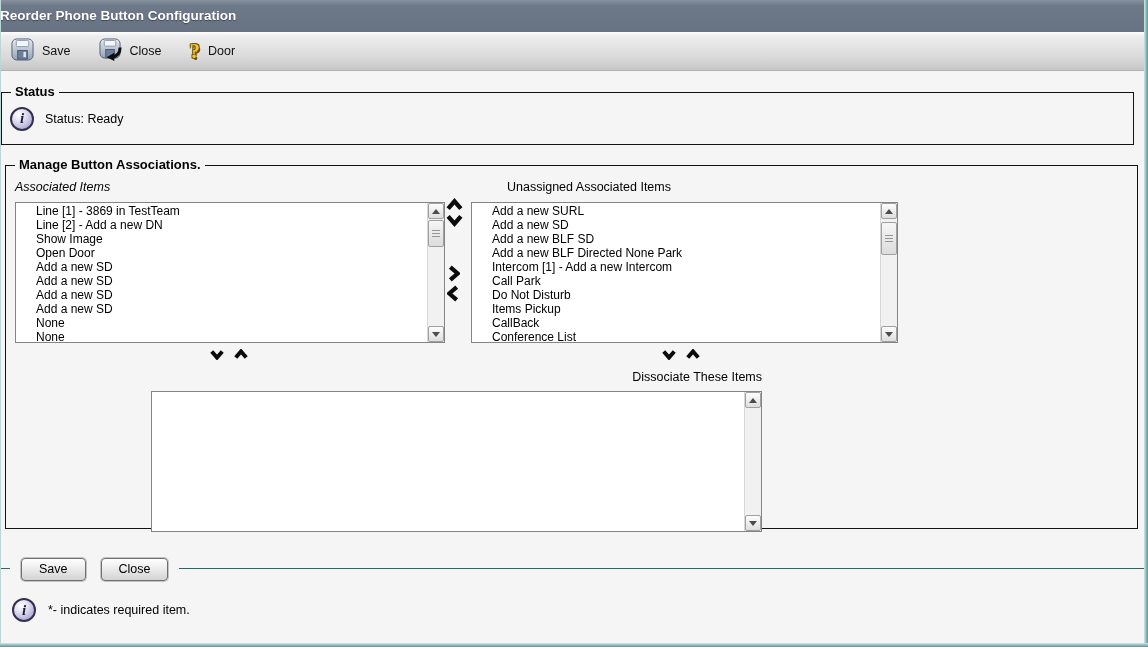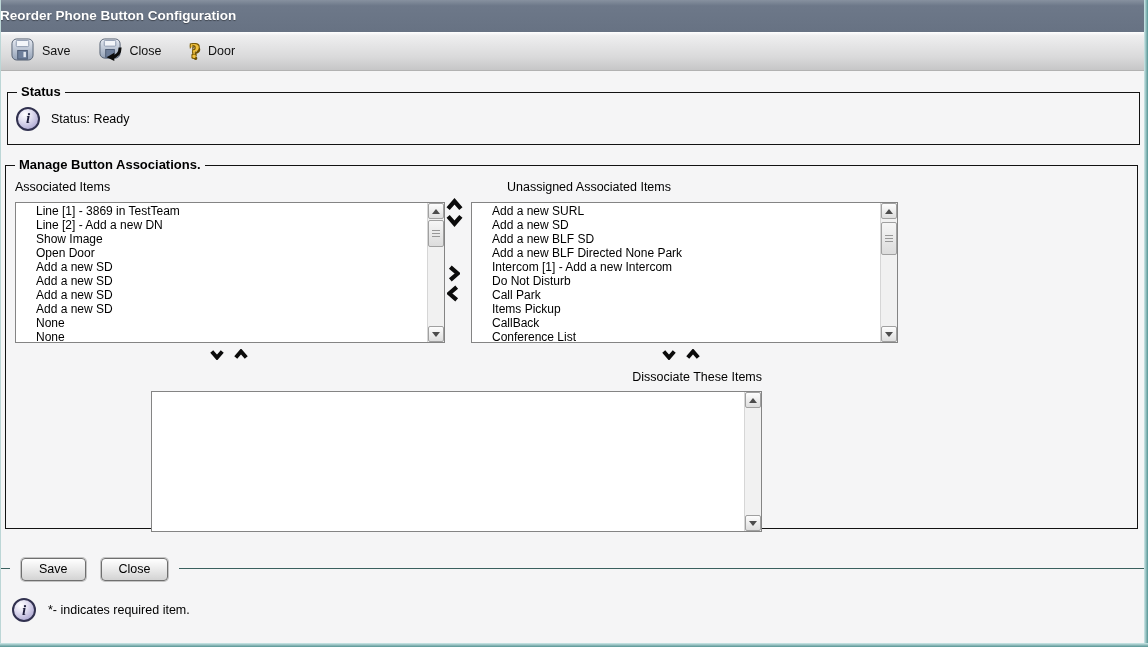--- a/index.html
+++ b/index.html
@@ -42,35 +42,35 @@
     line-height:24px;
   }
 
   
   .panel { position:absolute; border:1px solid #121212; }
   .legend {
     position:absolute; top:-9px; left:9px; background:#f5f5f6;
     padding:0 4px; font-weight:bold; font-size:13px; color:#000; white-space:nowrap;
   }
 
-  .panel-status { top:92px; left:7px; width:1133px; height:53px; }
+  .panel-status { top:92px; left:1px; width:1133px; height:53px; }
   .status-row { display:flex; align-items:center; height:100%; padding-left:8px; gap:11px; font-size:12.5px; color:#000; }
 
   .info-icon {
     width:24px; height:24px; border-radius:50%; border:2px solid #31314f; flex:0 0 auto;
     background:radial-gradient(circle at 35% 28%, #ffffff 0%, #e2dff1 35%, #b9b4d9 72%, #9b95c5 100%);
     display:flex; align-items:center; justify-content:center;
     font-family:"Liberation Serif",serif; font-style:italic; font-weight:bold;
     font-size:15px; color:#1d1d3a;
   }
 
   .panel-manage { top:165px; left:5px; width:1133px; height:364px; }
 
   .col-label { position:absolute; font-size:12.5px; color:#000; white-space:nowrap; }
-  .label-assoc   { left:9px;  top:14px; }
+  .label-assoc   { left:9px;  top:14px;font-style:italic; }
   .label-unassoc { left:465px; top:14px;margin-left:36px; }
 
   .listbox { position:absolute; background:#fff; border:1px solid #848484; }
   .listbox-assoc   { left:9px;   top:36px; width:430px; height:141px; }
   .listbox-unassoc { left:465px; top:36px; width:427px; height:141px; }
   .list-items { position:absolute; left:1px; top:1px; right:18px; bottom:1px; overflow:hidden; }
   .list-item  { font-size:12px; line-height:14px; white-space:nowrap; padding-left:19px; color:#000; }
 
   
   .vscroll { position:absolute; top:0; right:0; bottom:0; width:17px;
@@ -203,22 +203,22 @@
     </div>
   </div>
 
   <div class="listbox listbox-unassoc">
     <div class="list-items">
         <div class="list-item">Add a new SURL</div>
         <div class="list-item">Add a new SD</div>
         <div class="list-item">Add a new BLF SD</div>
         <div class="list-item">Add a new BLF Directed None Park</div>
         <div class="list-item">Intercom [1] - Add a new Intercom</div>
+        <div class="list-item">Call Park</div>
         <div class="list-item">Do Not Disturb</div>
-        <div class="list-item">Call Park</div>
         <div class="list-item">Items Pickup</div>
         <div class="list-item">CallBack</div>
         <div class="list-item">Conference List</div>
       </div>
     <div class="vscroll">
       <div class="sb-btn sb-up">
           <div class="tri-up"></div>
         </div>
       <div class="sb-thumb thumb-b">
           <div class="grip"></div>

